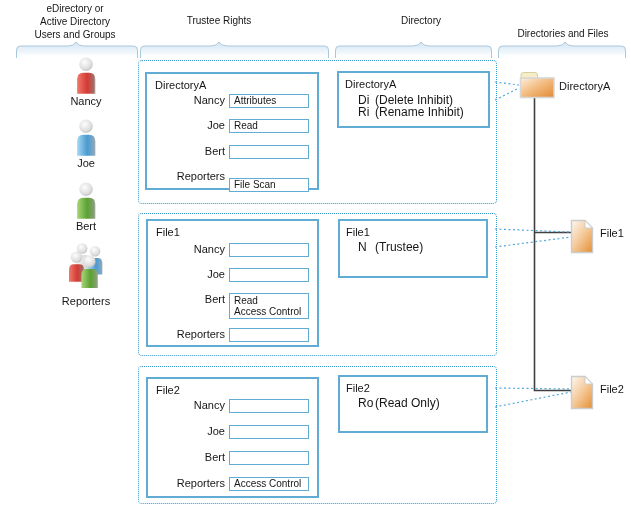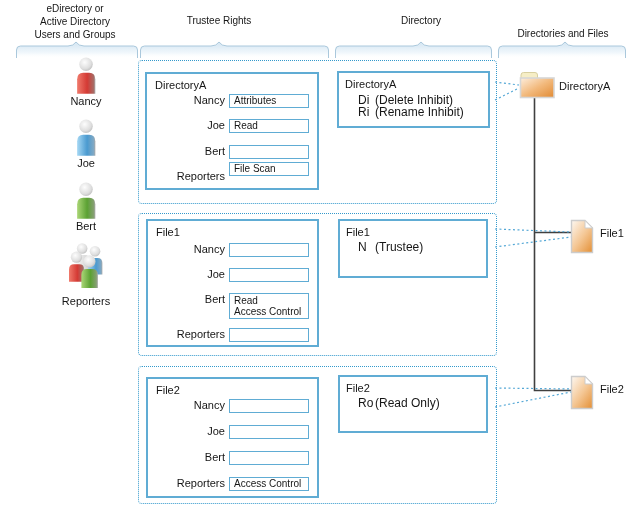--- a/index.html
+++ b/index.html
@@ -156,21 +156,21 @@
 
   <div class="tbox" style="left:145px;top:72px;width:170px;height:114px;"></div>
   <div class="box-title" style="left:155px;top:79px;">DirectoryA</div>
   <div class="row-label" style="left:149px;top:94px;width:76px;">Nancy</div>
   <div class="vbox" style="left:229px;top:94px;width:74px;height:12px;"><span>Attributes</span></div>
   <div class="row-label" style="left:149px;top:119px;width:76px;">Joe</div>
   <div class="vbox" style="left:229px;top:119px;width:74px;height:12px;"><span>Read</span></div>
   <div class="row-label" style="left:149px;top:145px;width:76px;">Bert</div>
   <div class="vbox" style="left:229px;top:145px;width:74px;height:12px;"><span></span></div>
   <div class="row-label" style="left:149px;top:170px;width:76px;">Reporters</div>
-  <div class="vbox" style="left:229px;top:162px;width:74px;height:12px;"><span>File Scan</span></div>
+  <div class="vbox" style="left:229px;top:178px;width:74px;height:12px;"><span>File Scan</span></div>
 
   <div class="tbox" style="left:146px;top:219px;width:169px;height:124px;"></div>
   <div class="box-title" style="left:156px;top:226px;">File1</div>
   <div class="row-label" style="left:149px;top:243px;width:76px;">Nancy</div>
   <div class="vbox" style="left:229px;top:243px;width:74px;height:12px;"><span></span></div>
   <div class="row-label" style="left:149px;top:268px;width:76px;">Joe</div>
   <div class="vbox" style="left:229px;top:268px;width:74px;height:12px;"><span></span></div>
   <div class="row-label" style="left:149px;top:293px;width:76px;">Bert</div>
   <div class="vbox tall" style="left:229px;top:293px;width:74px;height:23px;">
     <span>Read</span>

